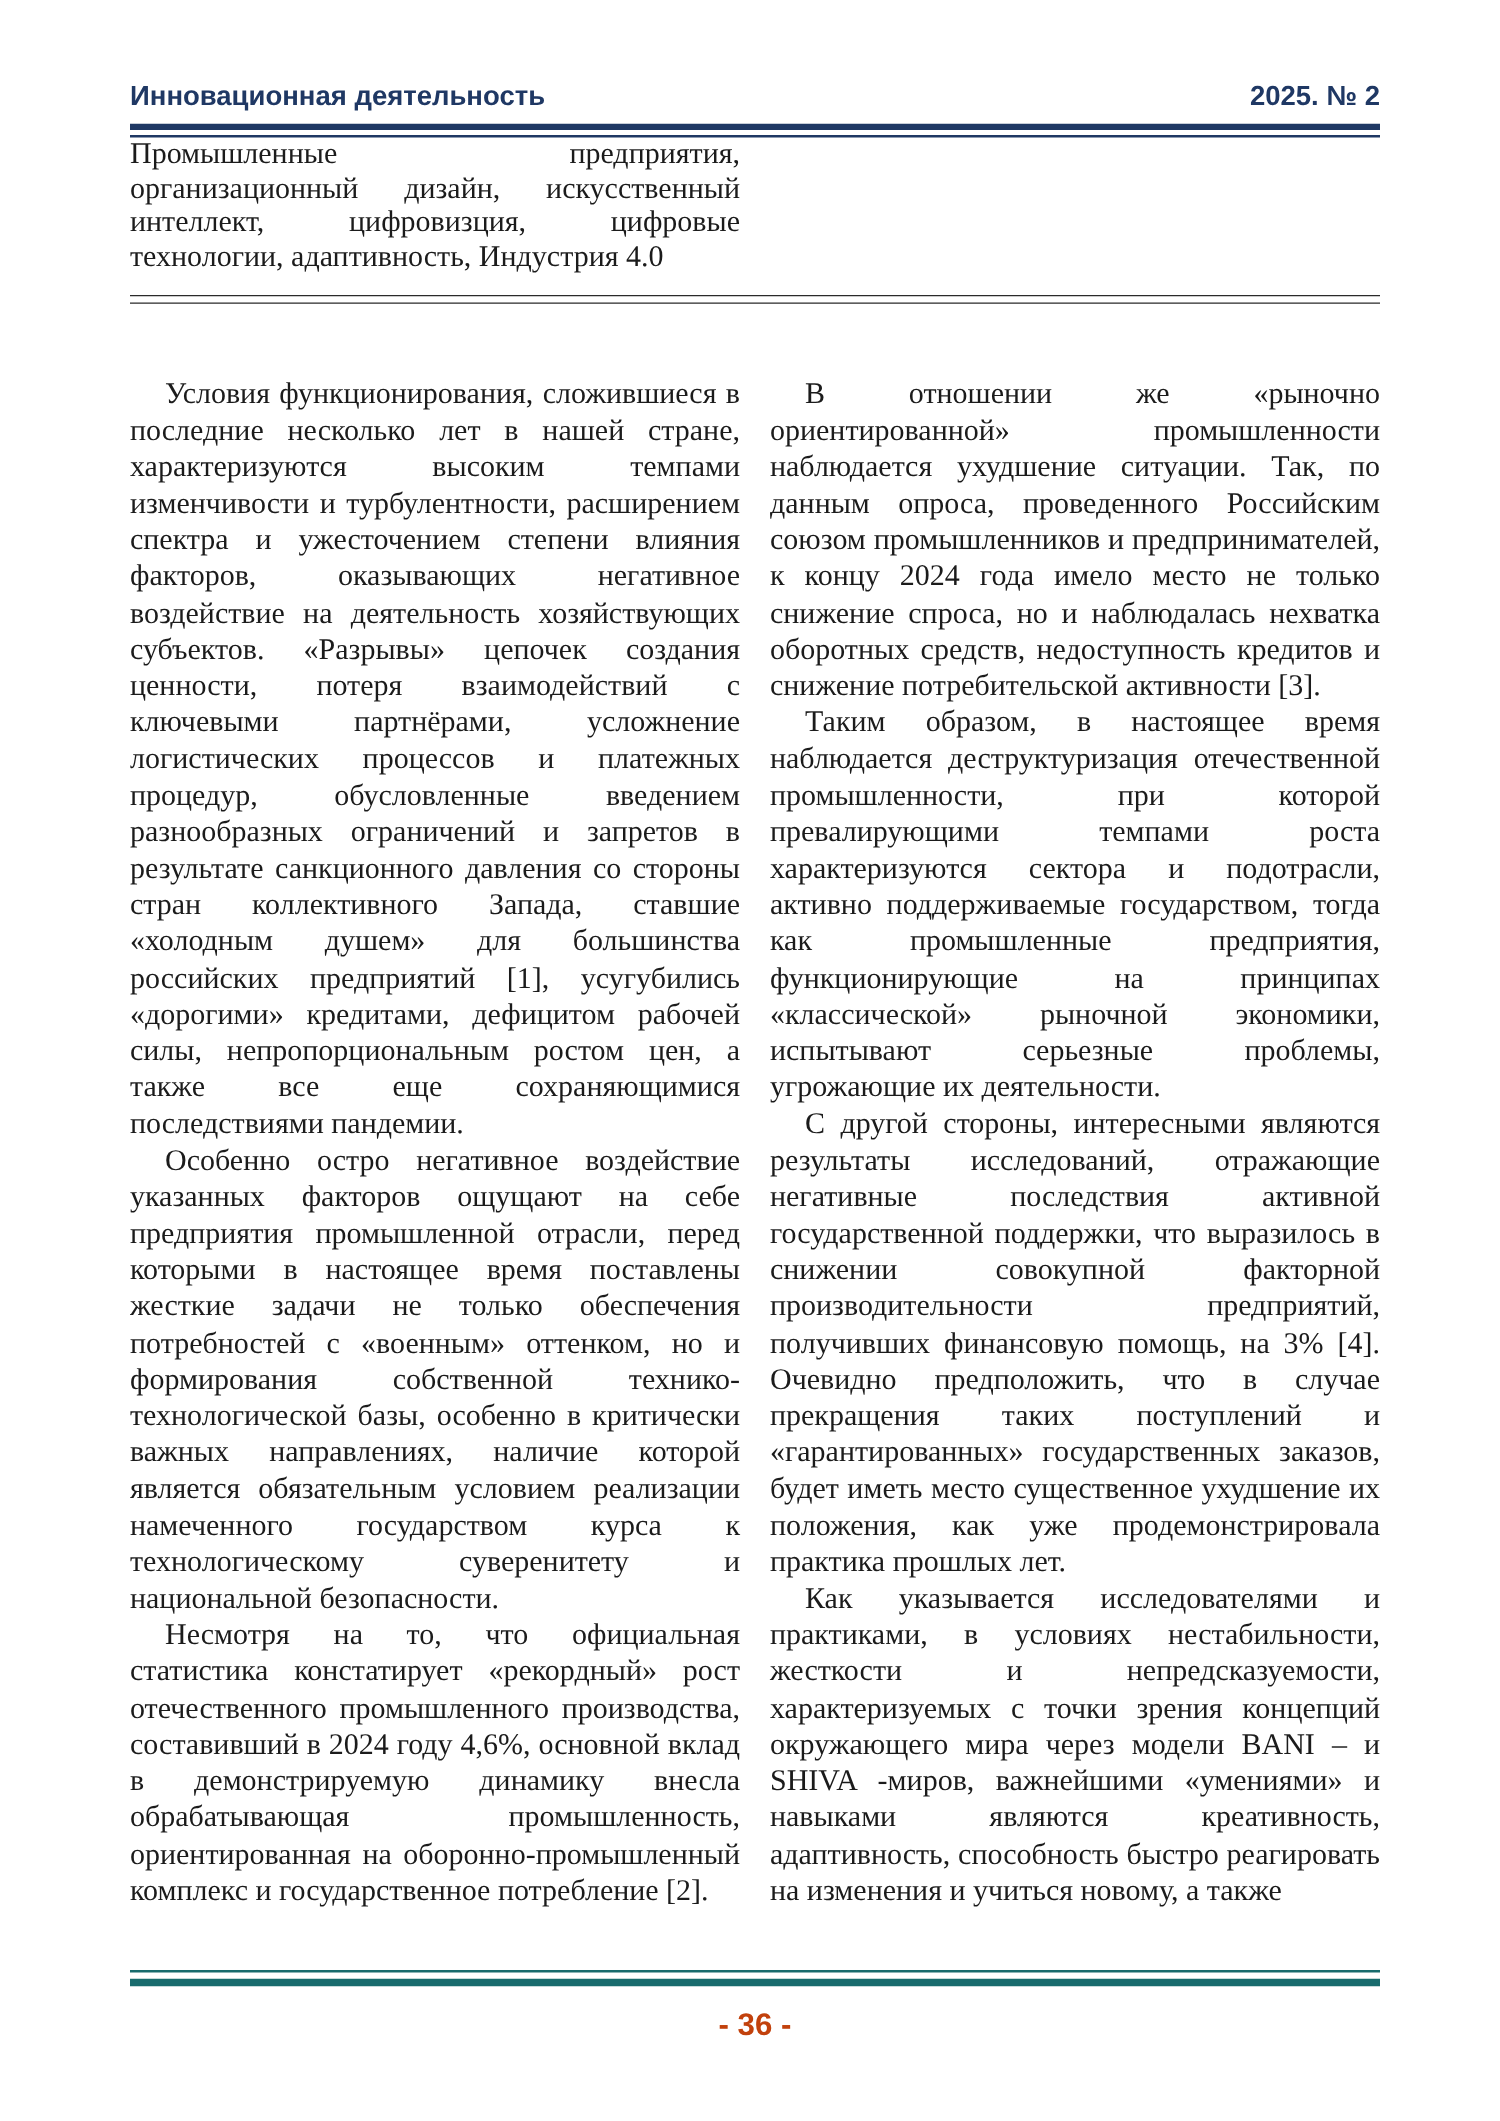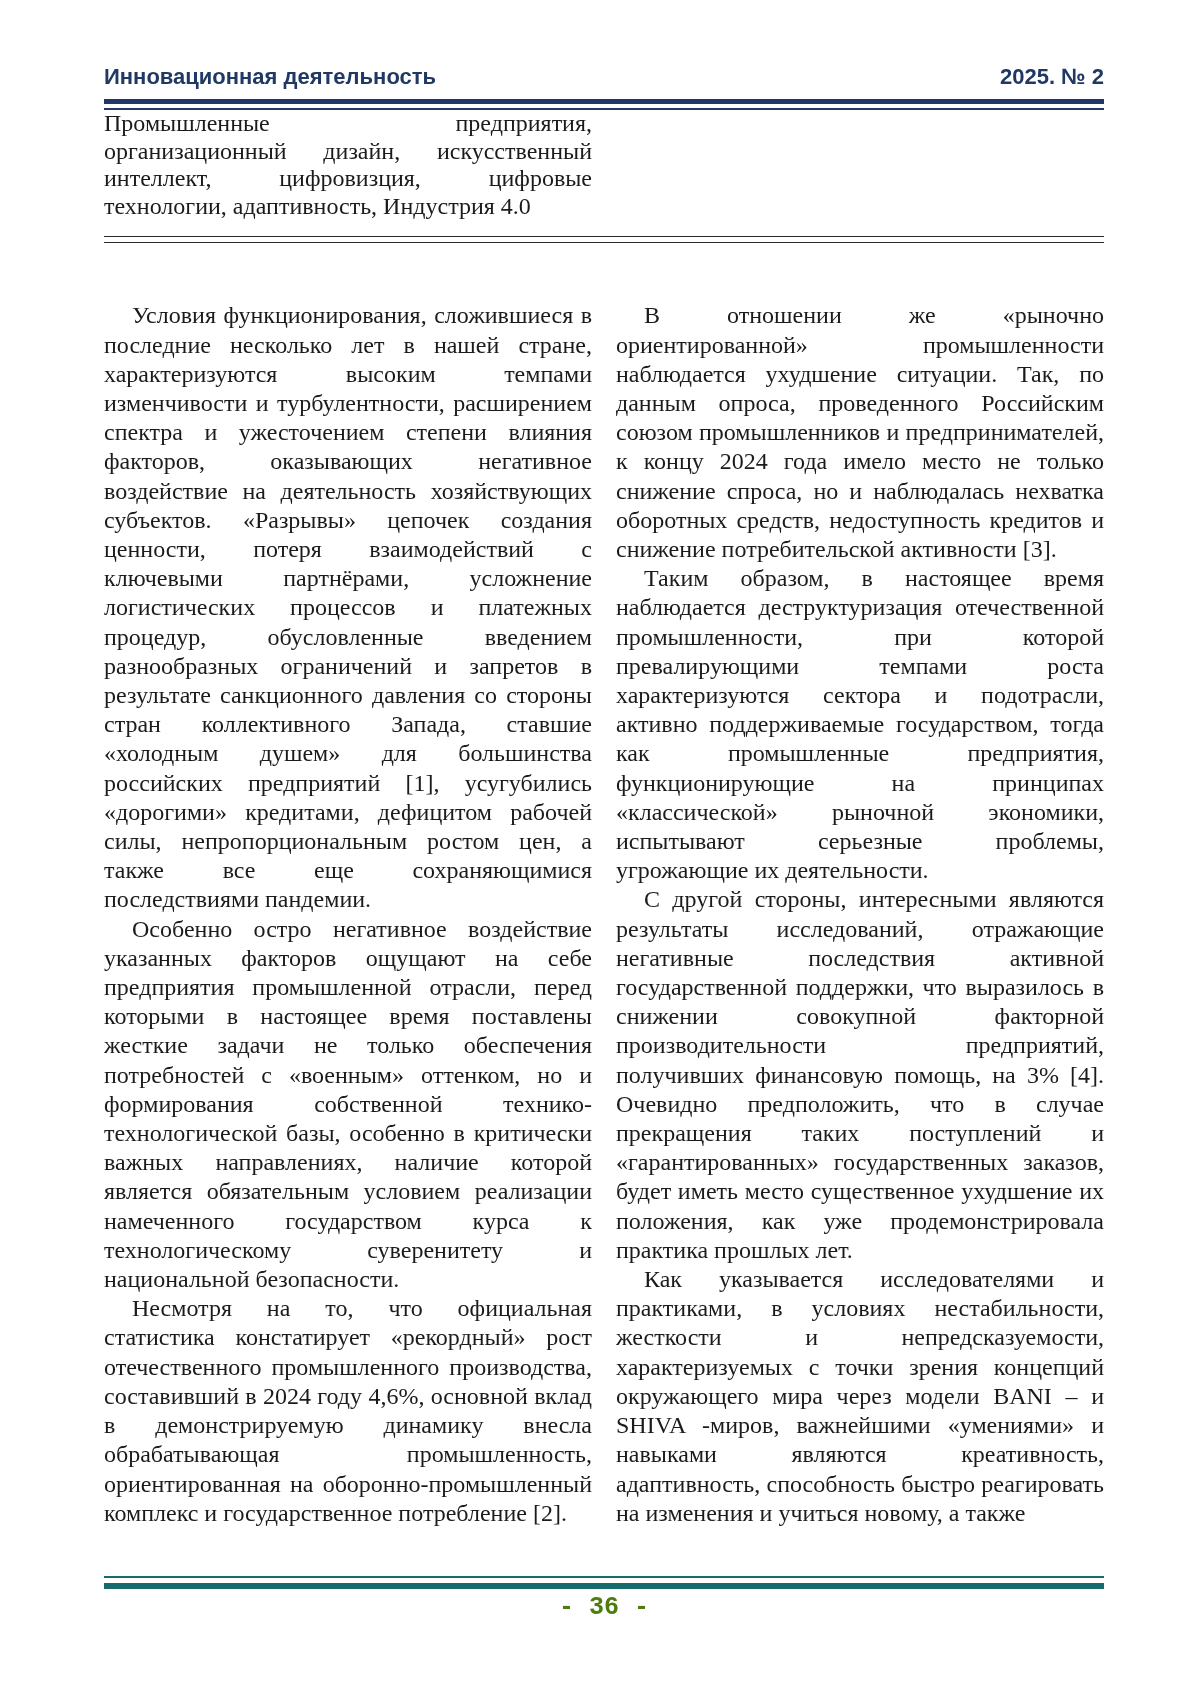--- a/index.html
+++ b/index.html
@@ -96,26 +96,26 @@
   .rule-teal-thin {
     height: 2px;
     background: #186b6d;
   }
   .rule-teal-thick {
     height: 6px;
     background: #186b6d;
     margin-top: 5px;
   }
   .page-number {
-    margin-top: 4px;
+    margin-top: 17px;
     text-align: center;
-    font-family: Liberation Mono, monospace;
+    font-family: Liberation Sans, sans-serif;
     font-weight: bold;
     font-size: 25px;
-    color: #4d7c0f;
+    color: #c2410c;
   }
 </style>
 </head>
 <body>
 
 <div class="page">
   <div class="content">
 
     <div class="running-head">
       <span>Инновационная деятельность</span>

